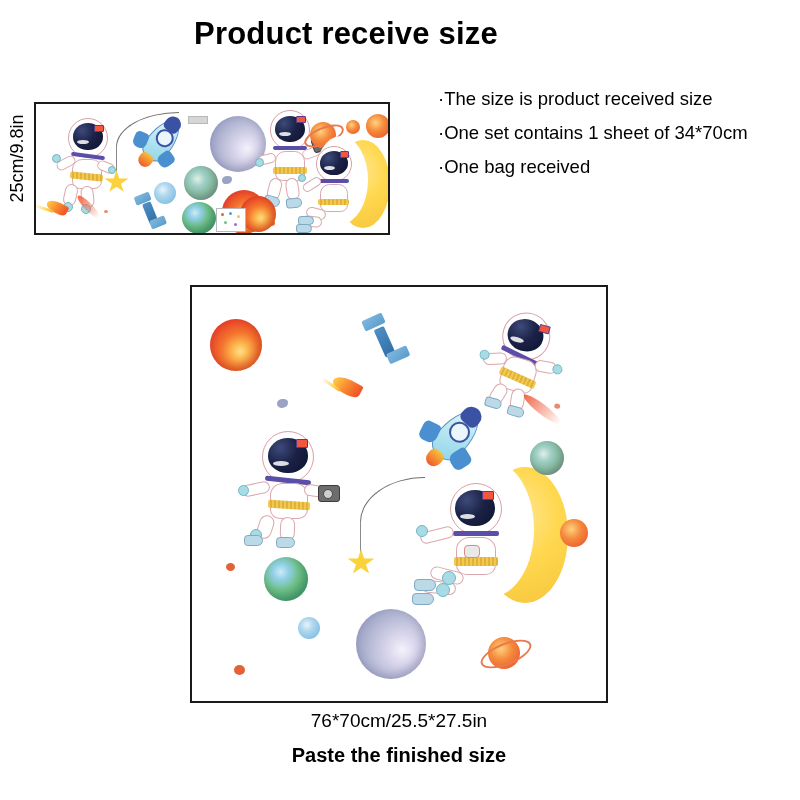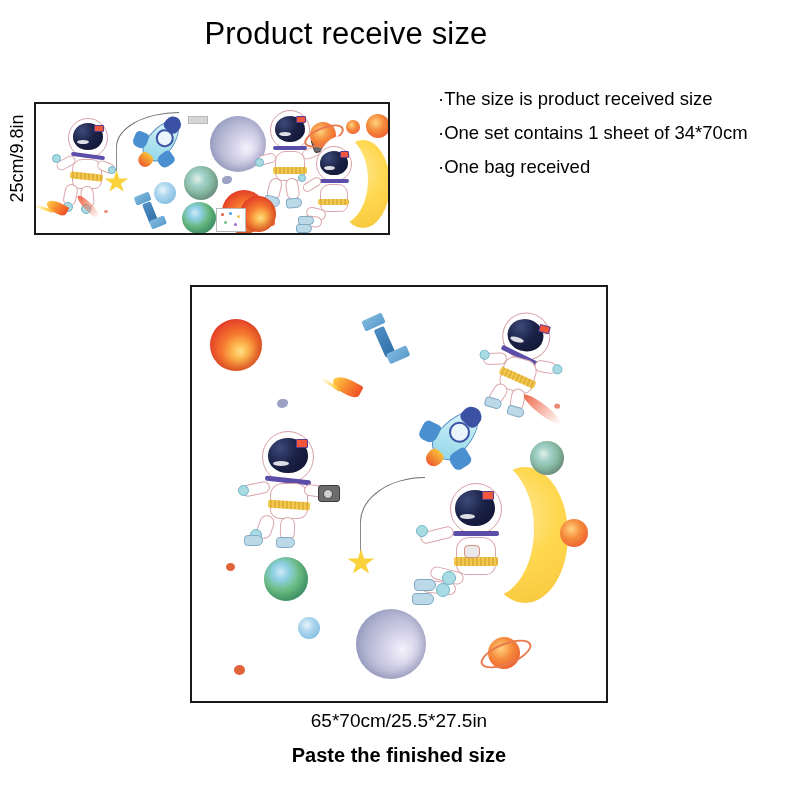--- a/index.html
+++ b/index.html
@@ -17,21 +17,21 @@
   }
 
   
   #page-title {
     position: absolute;
     left: 0;
     top: 16px;
     width: 692px;
     text-align: center;
     font-size: 31px;
-    font-weight: 400;
+    font-weight: 700;
     letter-spacing: 0.2px;
   }
 
   
   #sheet-block {
     position: absolute;
     left: 0;
     top: 78px;
     width: 396px;
     height: 165px;
@@ -564,14 +564,14 @@
     <div class="speck" style="left:42px; top:378px; width:11px; height:10px; background:#e2633a;"></div>
 
     <div style="position:absolute; left:288px; top:344px; width:48px; height:44px;">
       <div class="planet p-small-red" style="left:8px; top:6px; width:32px; height:32px;"></div>
       <div class="saturn-ring" style="left:-1px; top:12px; width:50px; height:18px;"></div>
     </div>
 
   </div>
 </div>
 
-<div id="preview-size-label">65*70cm/25.5*27.5in</div>
+<div id="preview-size-label">76*70cm/25.5*27.5in</div>
 <div id="preview-caption">Paste the finished size</div>
 
 </body></html>

